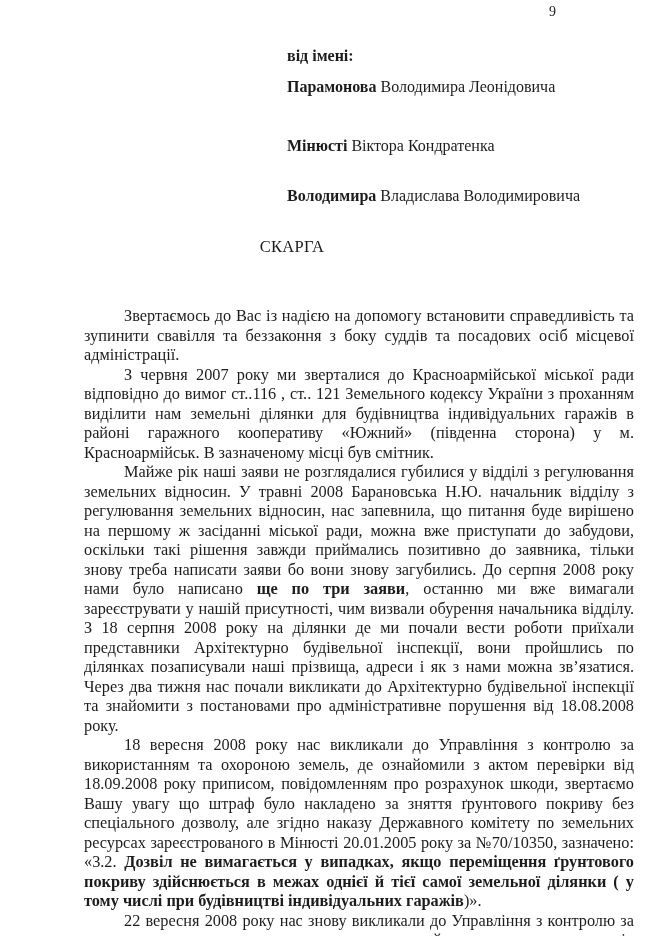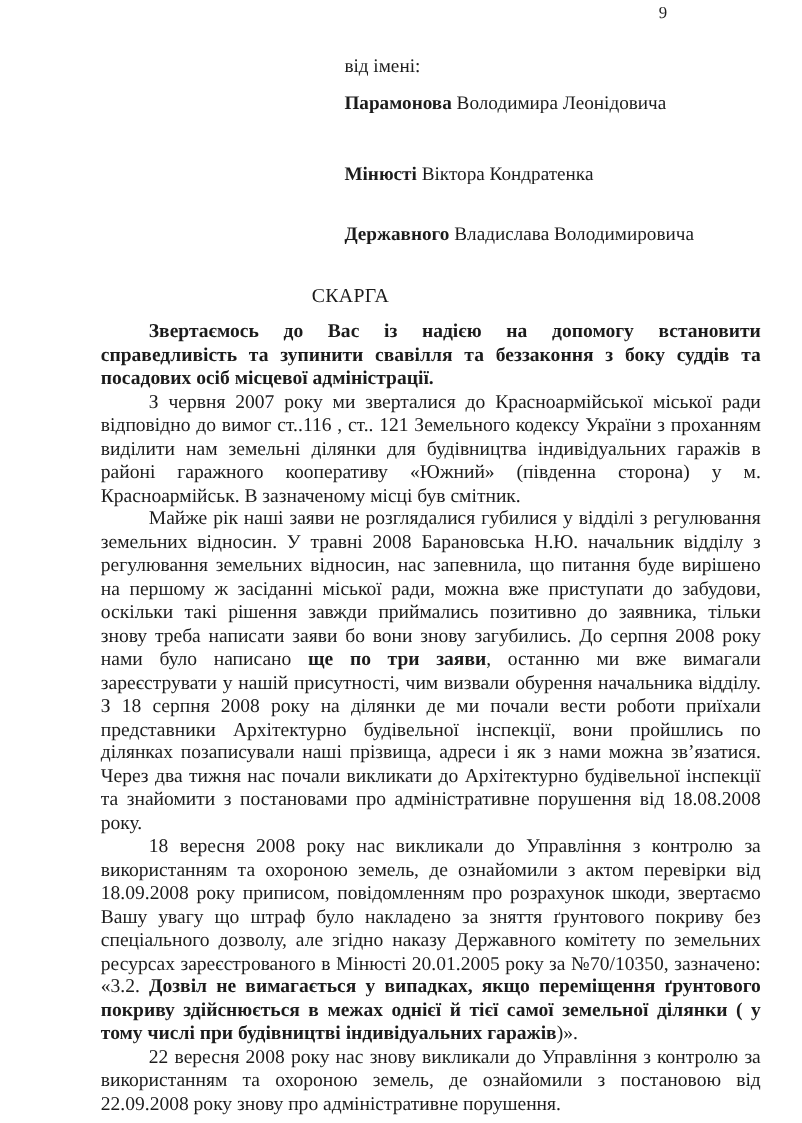--- a/index.html
+++ b/index.html
@@ -21,21 +21,21 @@
       left: 549px;
       font-size: 14px;
     }
     .sender-block {
       position: absolute;
       left: 287px;
       top: 46px;
       font-size: 16px;
       line-height: 19px;
     }
-    .sender-heading { font-weight: normal; }
+    .sender-heading { font-weight: bold; }
     .sender-name { position: absolute; white-space: nowrap; margin-top: 12px; }
     .sender-name b { font-weight: bold; }
     .title {
       position: absolute;
       top: 237px;
       left: 0;
       width: 584px;
       text-align: center;
       font-size: 16.5px;
       letter-spacing: 0.3px;
@@ -46,40 +46,40 @@
       top: 266px;
       width: 550px;
       font-size: 16.3px;
       line-height: 19.5px;
       text-align: justify;
     }
     .para {
       margin: 0;
       text-indent: 40px;
     }
-    .para.bold { font-weight: bold; }
+    .para.bold { font-weight: normal; margin-top: 40px; }
     .inline-bold { font-weight: bold; }
   </style>
 </head>
 <body>
 
 <div class="page-number">9</div>
 
 <div class="sender-block">
   <div class="sender-heading">від імені:</div>
   <div class="sender-name" style="top:19px;">
     <b>Парамонова</b>
     <span>Володимира Леонідовича</span>
   </div>
   <div class="sender-name" style="top:78px;">
     <b>Мінюсті</b>
     <span>Віктора Кондратенка</span>
   </div>
   <div class="sender-name" style="top:128px;">
-    <b>Державного</b>
+    <b>Володимира</b>
     <span>Владислава Володимировича</span>
   </div>
 </div>
 
 <div class="title">СКАРГА</div>
 
 <div class="body-text">
   <p class="para bold">Звертаємось до Вас із надією на допомогу встановити справедливість та зупинити свавілля та беззаконня з боку суддів та посадових осіб місцевої адміністрації.</p>
   <p class="para">З червня 2007 року ми зверталися до Красноармійської міської ради відповідно до вимог ст..116 , ст.. 121 Земельного кодексу України з проханням виділити нам земельні ділянки для будівництва індивідуальних гаражів в районі гаражного кооперативу «Южний» (південна сторона) у м. Красноармійськ. В зазначеному місці був смітник.</p>
   <p class="para"><span>Майже рік наші заяви не розглядалися губилися у відділі з регулювання земельних відносин. У травні 2008 Барановська Н.Ю. начальник відділу з регулювання земельних відносин, нас запевнила, що питання буде вирішено на першому ж засіданні міської ради, можна вже приступати до забудови, оскільки такі рішення завжди приймались позитивно до заявника, тільки знову треба написати заяви бо вони знову загубились. До серпня 2008 року нами було написано </span><span class="inline-bold">ще по три заяви</span><span>, останню ми вже вимагали зареєструвати у нашій присутності, чим визвали обурення начальника відділу. З 18 серпня 2008 року на ділянки де ми почали вести роботи приїхали представники Архітектурно будівельної інспекції, вони пройшлись по ділянках позаписували наші прізвища, адреси і як з нами можна зв’язатися. Через два тижня нас почали викликати до Архітектурно будівельної інспекції та знайомити з постановами про адміністративне порушення від 18.08.2008 року.</span></p>

